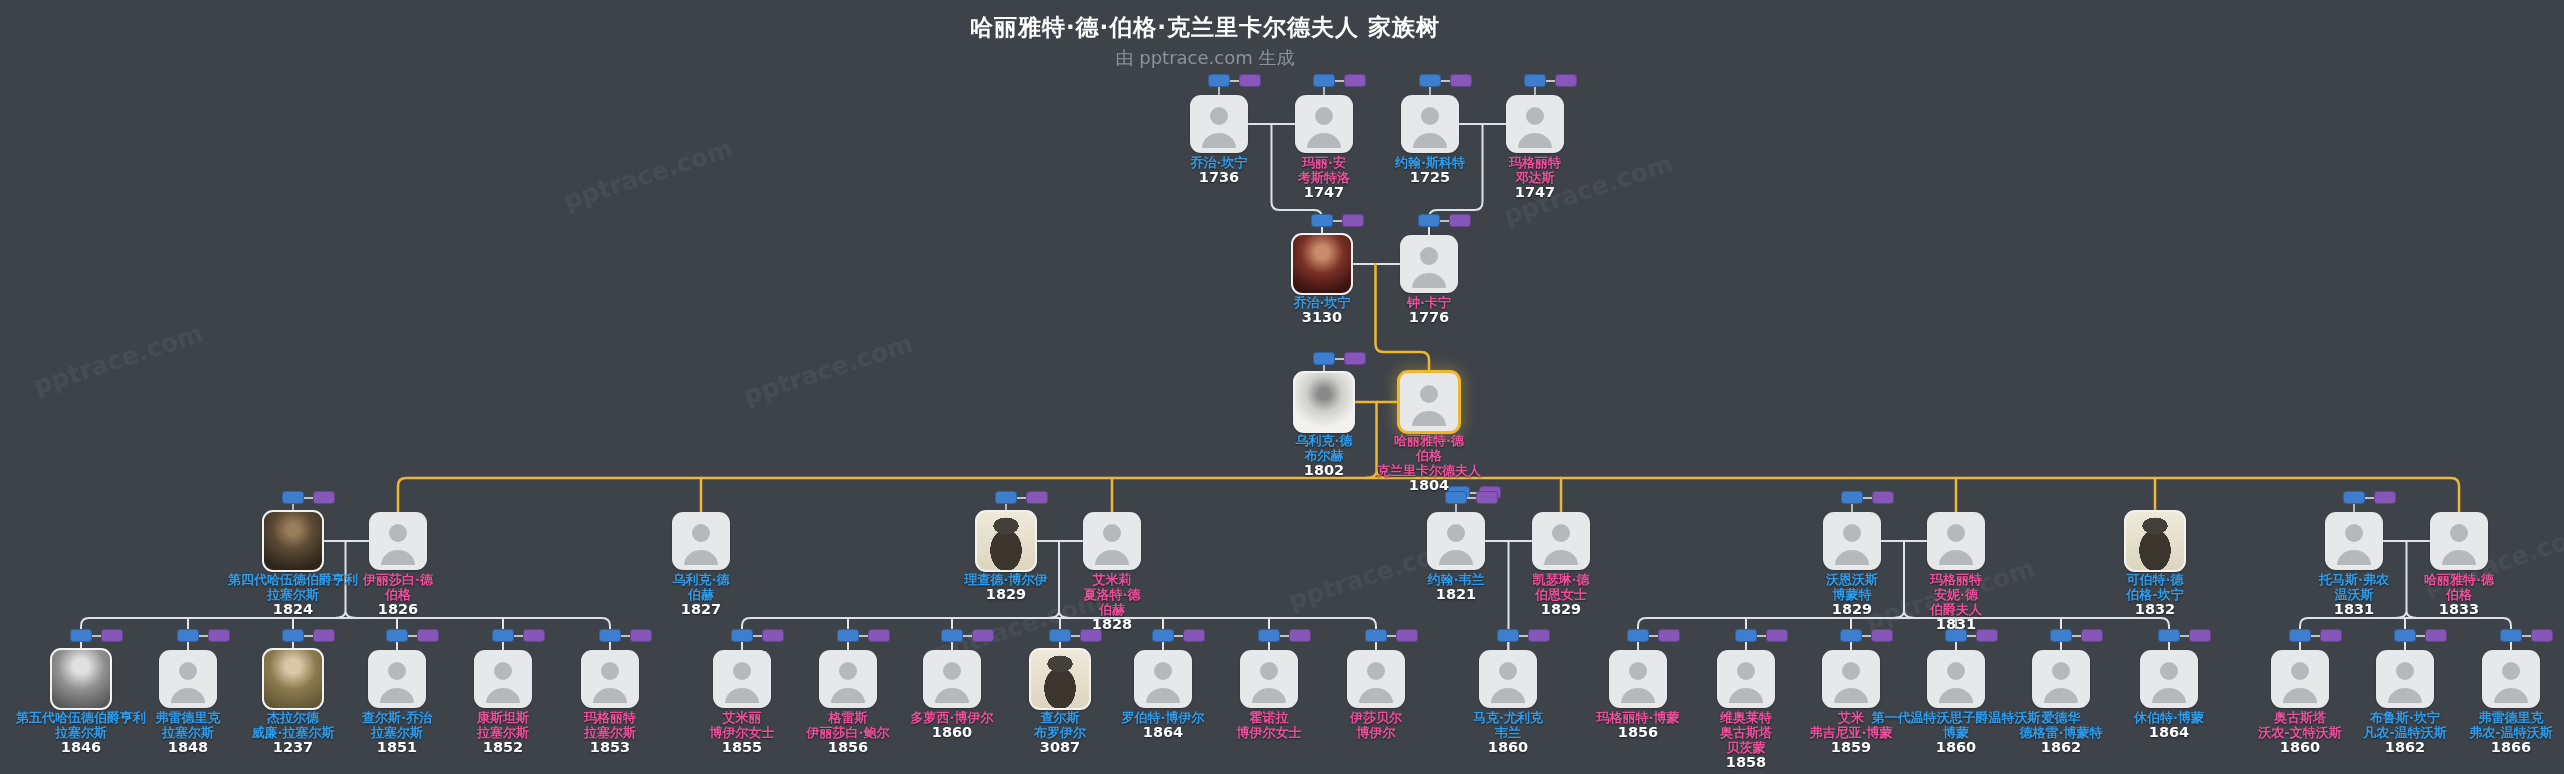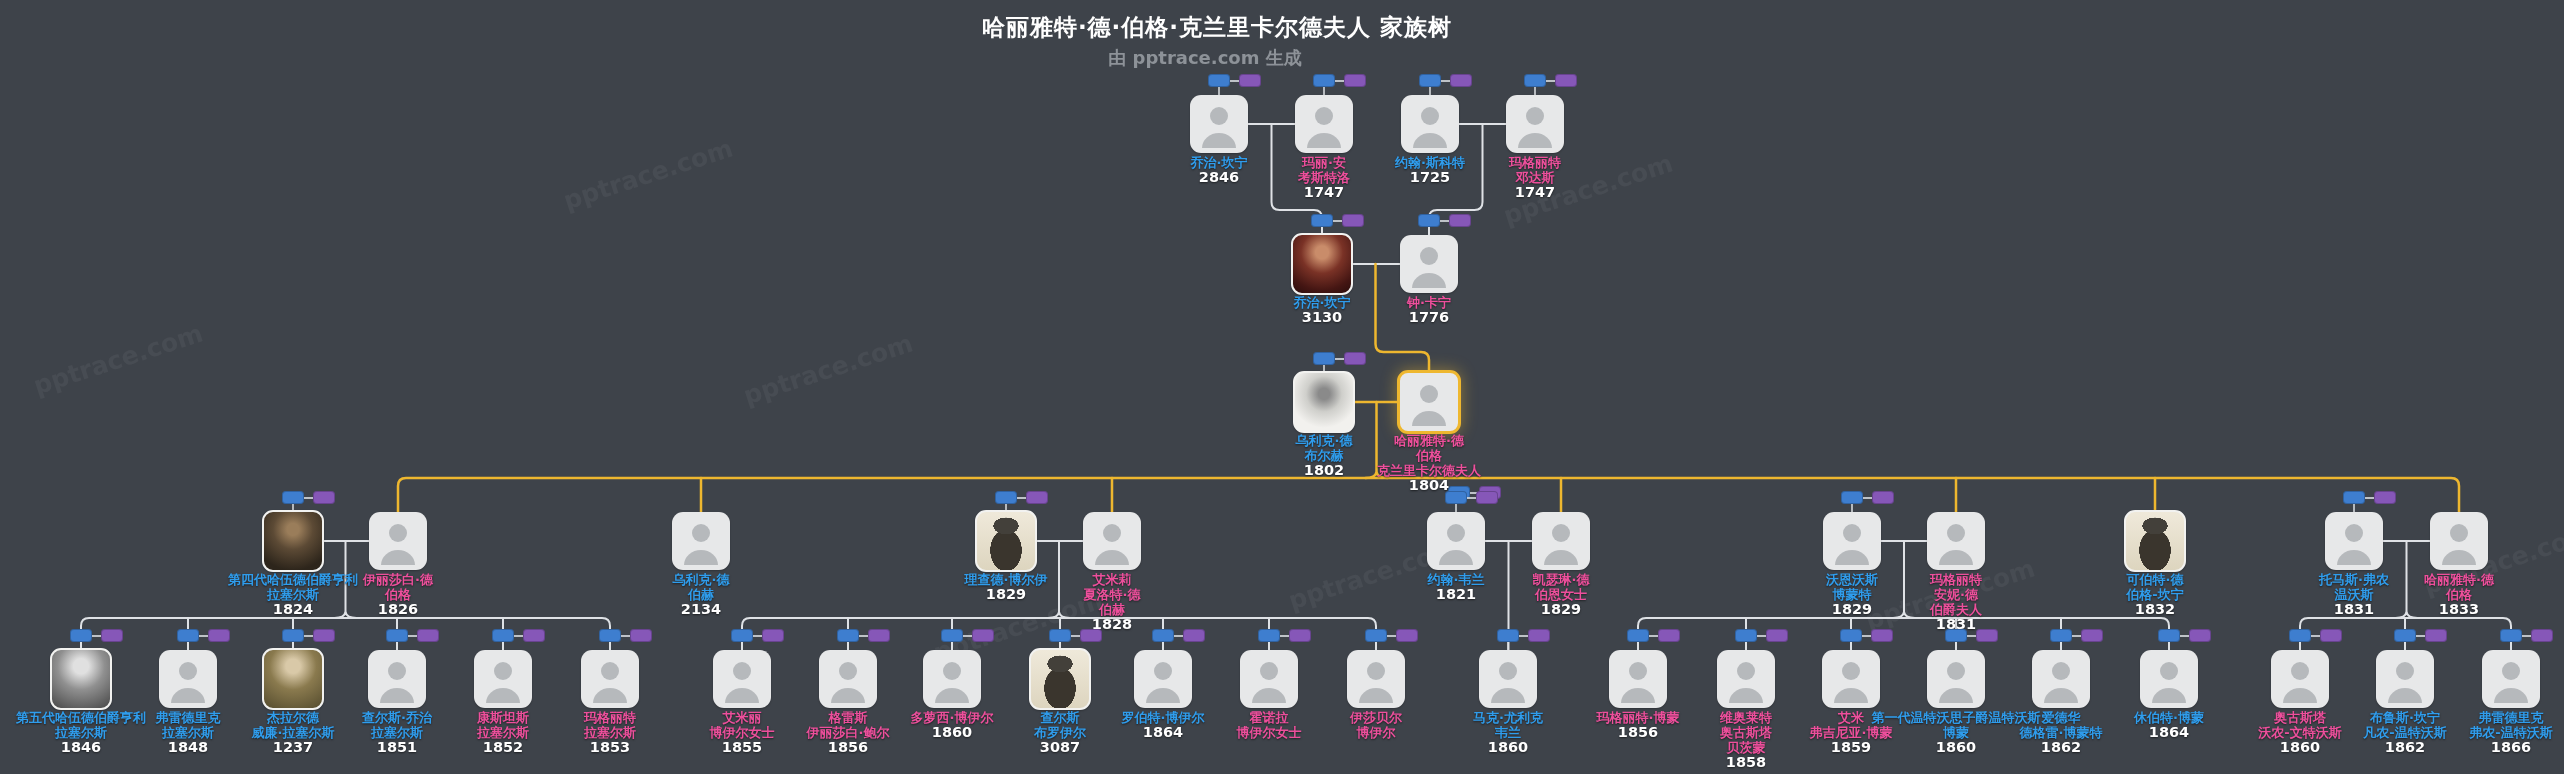--- a/index.html
+++ b/index.html
@@ -1,22 +1,22 @@
 <!DOCTYPE html>
 <html><head>
 <meta charset="utf-8">
 <style>
   html,body{margin:0;padding:0;background:#2e3238;}
   .stage{position:relative;width:2564px;height:774px;overflow:hidden;
          background:var(--bg,#3E434A);
          font-family:"DejaVu Sans","Liberation Sans",sans-serif;}
   .title{position:absolute;top:12px;left:0;width:2410px;text-align:center;
-         color:#fff;font-size:23px;font-weight:700;letter-spacing:1px;margin-left:12px;}
+         color:#fff;font-size:23px;font-weight:700;letter-spacing:1px;}
   .subtitle{position:absolute;top:46px;left:0;width:2410px;text-align:center;
-         color:#8d9298;font-size:18px;font-weight:700;}
+         color:#8d9298;font-size:18px;font-weight:400;}
   #wires{position:absolute;left:0;top:0;z-index:1;}
   #marks{position:absolute;left:0;top:0;width:100%;height:100%;z-index:0;pointer-events:none;}
   .wm{position:absolute;color:rgba(255,255,255,0.05);font-size:25px;font-weight:700;
       transform:rotate(-18deg);white-space:nowrap;}
   #nodes{position:absolute;left:0;top:0;width:100%;height:100%;z-index:2;}
   .node{position:absolute;width:0;height:0;}
   .avatar{position:absolute;left:-29px;top:0;width:58px;height:58px;
           background:var(--av,#E7E8E9);border-radius:11px;box-shadow:0 1px 2px rgba(0,0,0,.25);}
   .avatar::before{content:'';position:absolute;left:20px;top:12px;width:18px;height:18px;
           border-radius:50%;background:var(--avg,#B6B9BC);}
@@ -125,21 +125,21 @@
       </div>
       <div class="node" style="left: 1219px; top: 95px;">
         <div class="chips">
           <span class="chip cb"></span>
           <span class="lk"></span>
           <span class="chip cp"></span>
         </div>
         <div class="avatar"></div>
         <div class="labels m">
           <div class="nm">乔治·坎宁</div>
-          <div class="yr">2846</div>
+          <div class="yr">1736</div>
         </div>
       </div>
       <div class="node" style="left: 1324px; top: 95px;">
         <div class="chips">
           <span class="chip cb"></span>
           <span class="lk"></span>
           <span class="chip cp"></span>
         </div>
         <div class="avatar"></div>
         <div class="labels f">
@@ -238,21 +238,21 @@
           <div class="nm">伊丽莎白·德</div>
           <div class="nm">伯格</div>
           <div class="yr">1826</div>
         </div>
       </div>
       <div class="node" style="left: 701px; top: 512px;">
         <div class="avatar"></div>
         <div class="labels m">
           <div class="nm">乌利克·德</div>
           <div class="nm">伯赫</div>
-          <div class="yr">2134</div>
+          <div class="yr">1827</div>
         </div>
       </div>
       <div class="node" style="left: 1006px; top: 512px;">
         <div class="chips">
           <span class="chip cb"></span>
           <span class="lk"></span>
           <span class="chip cp"></span>
         </div>
         <div class="avatar photo ph-caricature"></div>
         <div class="labels m">

